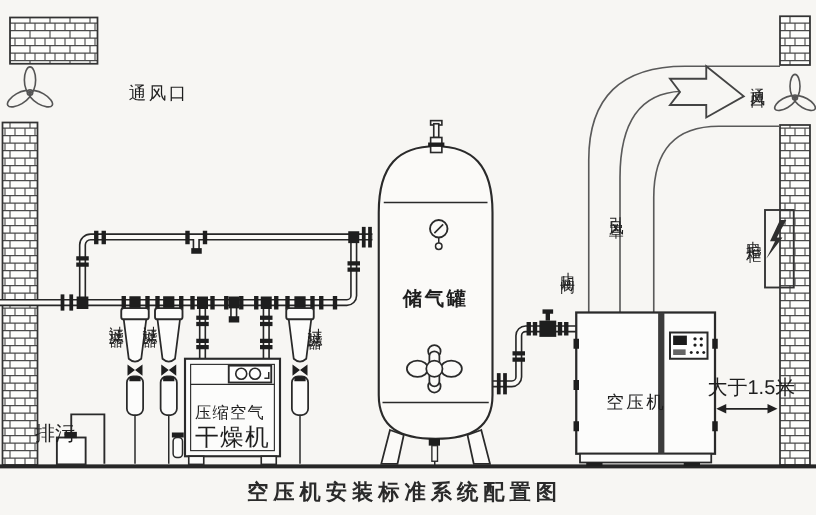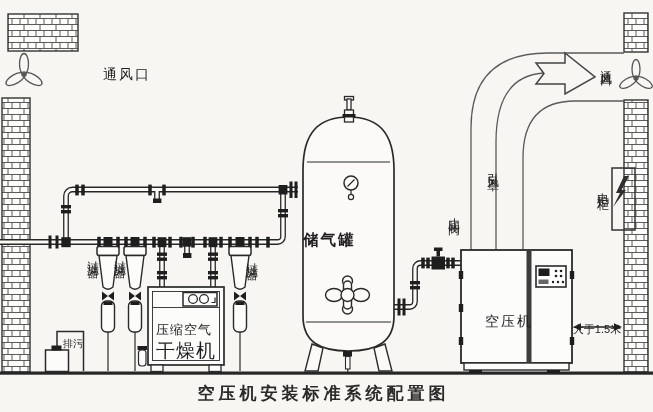--- a/index.html
+++ b/index.html
@@ -285,24 +285,24 @@
     <path d="M575,327 H620" stroke="#222" stroke-width="1.4"></path>
     <path d="M573,327 L581,323.2 L581,330.8 Z M622,327 L614,323.2 L614,330.8 Z" fill="#222"></path>
   </g>
 </svg>
 
 <div class="lbl" style="left:103px;top:66px;font-size:14px;letter-spacing:2px;">通风口</div>
 <div class="lbl v" style="left:600px;top:61px;font-size:12px;">通风口</div>
 <div class="lbl v" style="left:87px;top:251px;font-size:12px;">过滤器</div>
 <div class="lbl v" style="left:114px;top:251px;font-size:12px;">过滤器</div>
 <div class="lbl v" style="left:246px;top:253px;font-size:12px;">过滤器</div>
-<div class="lbl" style="left:28px;top:338px;font-size:10px;margin-left:35px;">排污</div>
+<div class="lbl" style="left:28px;top:338px;font-size:16px;">排污</div>
 <div class="lbl" style="left:148px;top:322px;width:72px;text-align:center;font-size:13px;letter-spacing:1px;">压缩空气</div>
 <div class="lbl" style="left:148px;top:339px;width:76px;text-align:center;font-size:19px;letter-spacing:1px;">干燥机</div>
-<div class="lbl" style="left:303px;top:230px;width:91px;text-align:left;font-size:15.5px;letter-spacing:2px;font-weight:600;">储气罐</div>
+<div class="lbl" style="left:303px;top:230px;width:91px;text-align:center;font-size:15.5px;letter-spacing:2px;font-weight:600;">储气罐</div>
 <div class="lbl v" style="left:448px;top:208px;font-size:12px;">止回阀</div>
 <div class="lbl v" style="left:487px;top:164px;font-size:12px;">引风罩</div>
 <div class="lbl" style="left:461px;top:313px;width:72px;text-align:right;font-size:14px;letter-spacing:2px;">空压机</div>
 <div class="lbl v" style="left:597px;top:183px;font-size:12px;">电控柜</div>
-<div class="lbl" style="left:566px;top:323px;width:62px;text-align:center;font-size:11px;">大于1.5米</div>
+<div class="lbl" style="left:566px;top:301px;width:62px;text-align:center;font-size:16px;">大于1.5米</div>
 <div class="lbl caption">空压机安装标准系统配置图</div>
 
 </div>
 
 </body></html>

